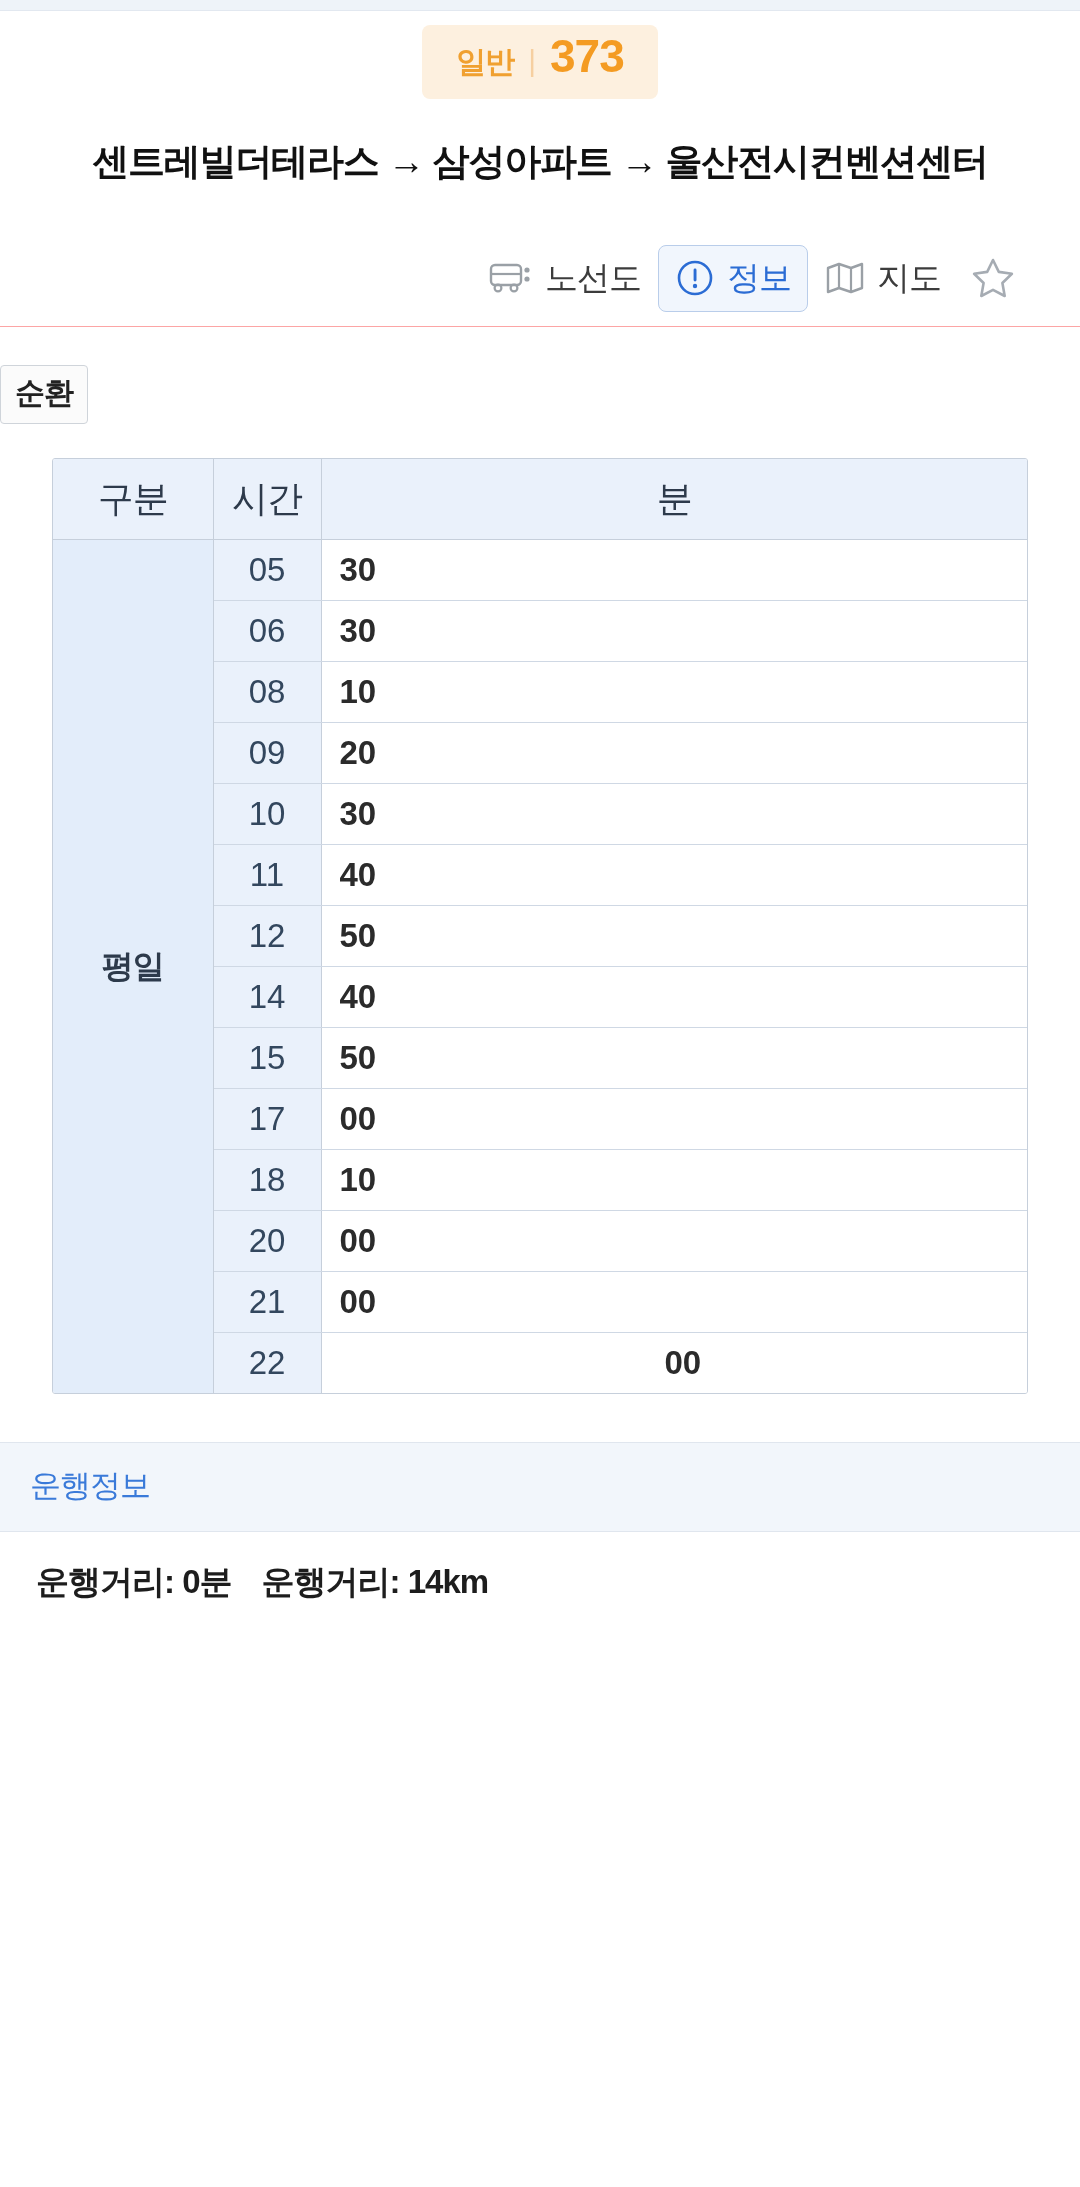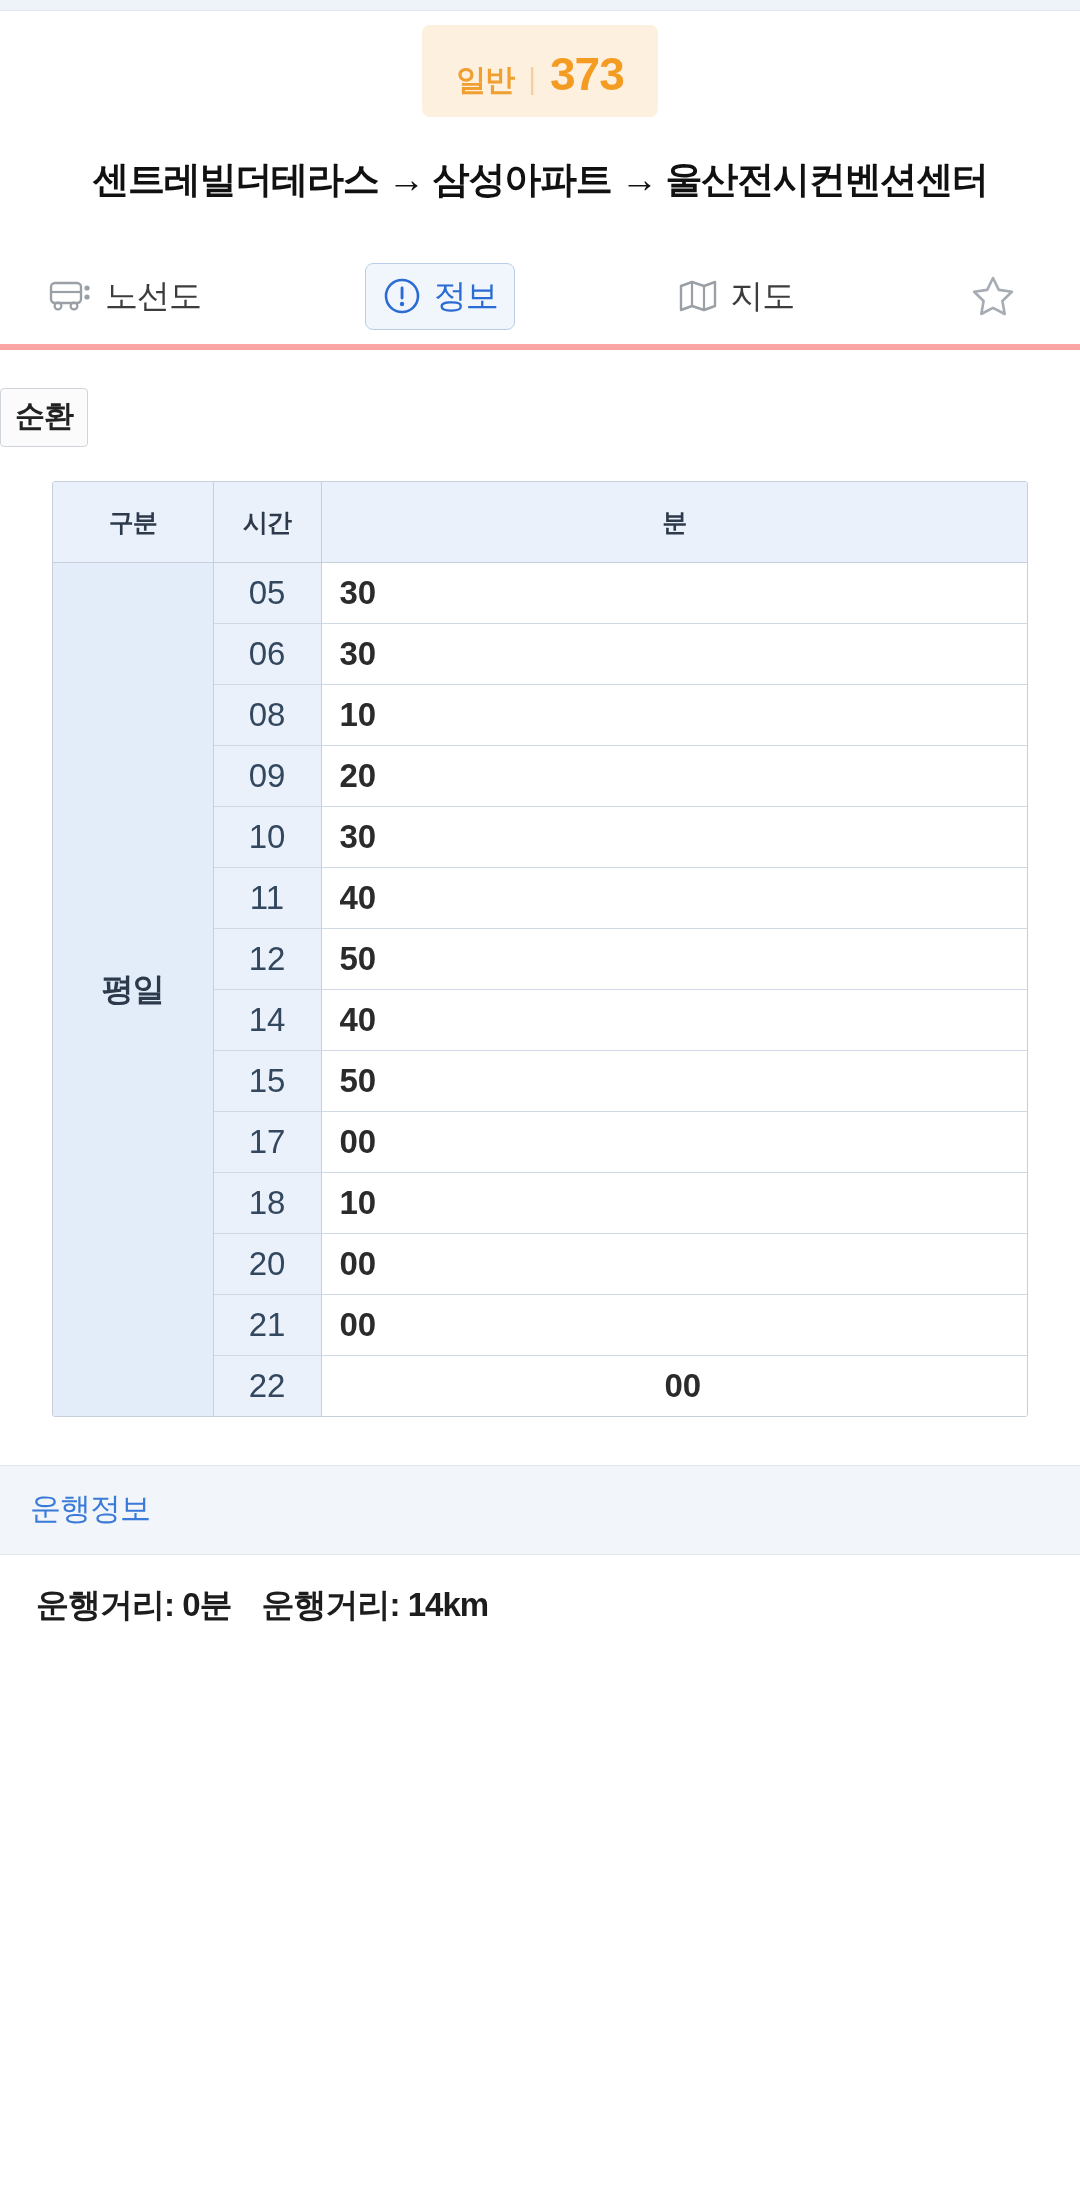--- a/index.html
+++ b/index.html
@@ -29,21 +29,21 @@
 
   
   .badge-wrap {
     display: flex;
     justify-content: center;
     padding-top: 14px;
   }
   .badge {
     background: #fdf0df;
     border-radius: 8px;
-    padding: 26px 34px 16px 34px;
+    padding: 8px 34px 16px 34px;
     display: flex;
     align-items: baseline;
     gap: 14px;
     min-width: 150px;
     justify-content: center;
   }
   .badge-type {
     color: #f0a030;
     font-size: 30px;
     font-weight: 700;
@@ -73,24 +73,24 @@
     line-height: 1.55;
     color: #111;
     letter-spacing: -1.2px;
   }
 
   
   .tabs {
     margin-top: 40px;
     display: flex;
     align-items: center;
-    justify-content: space-between;
+    justify-content: flex-end;
     padding: 0 40px 0 32px;
     height: 96px;
-    border-bottom: 6px solid #fca5a5;
+    border-bottom: 1px solid #fca5a5;
   }
   .tab {
     display: flex;
     align-items: center;
     gap: 12px;
     font-size: 33px;
     color: #3c3c3c;
     letter-spacing: -1px;
     padding: 10px 16px;
     border-radius: 8px;
@@ -130,22 +130,22 @@
     overflow: hidden;
   }
   table.timetable {
     border-collapse: collapse;
     width: 100%;
     table-layout: fixed;
   }
   table.timetable th {
     background: #eaf1fb;
     color: #2d3a4b;
-    font-size: 25px;
-    font-weight: 700;
+    font-size: 36px;
+    font-weight: 400;
     height: 78px;
     border-right: 1px solid #c6cfdb;
     border-bottom: 1px solid #c6cfdb;
     letter-spacing: -1px;
   }
   table.timetable th:last-child { border-right: none; }
   col.c-kind { width: 160px; }
   col.c-hour { width: 108px; }
   col.c-min  { width: auto; }
 

